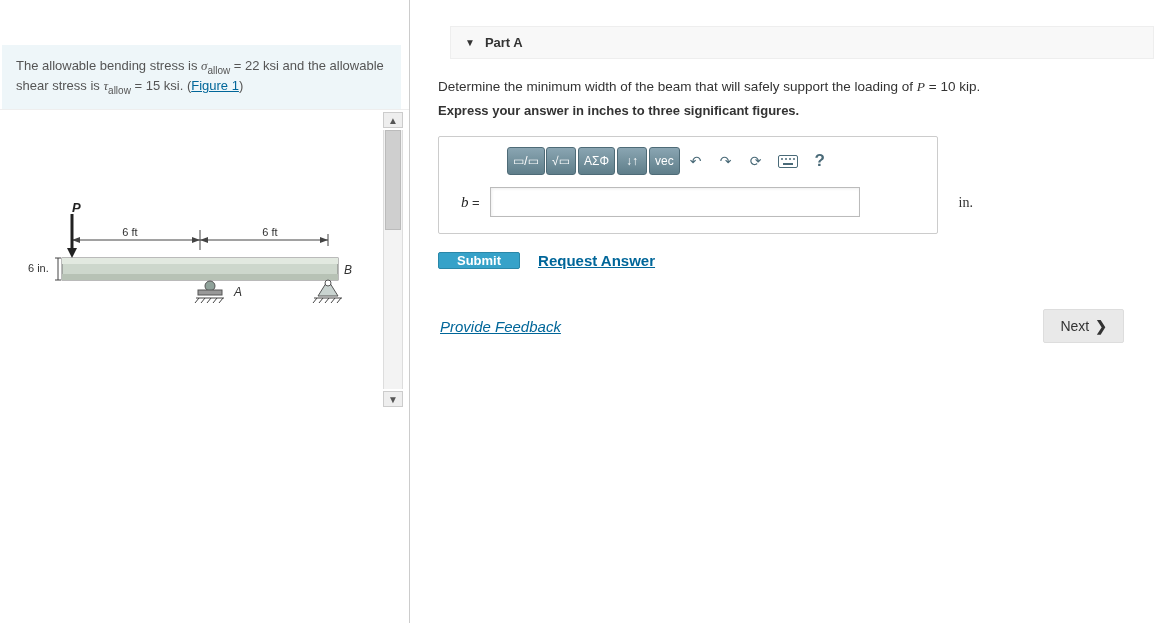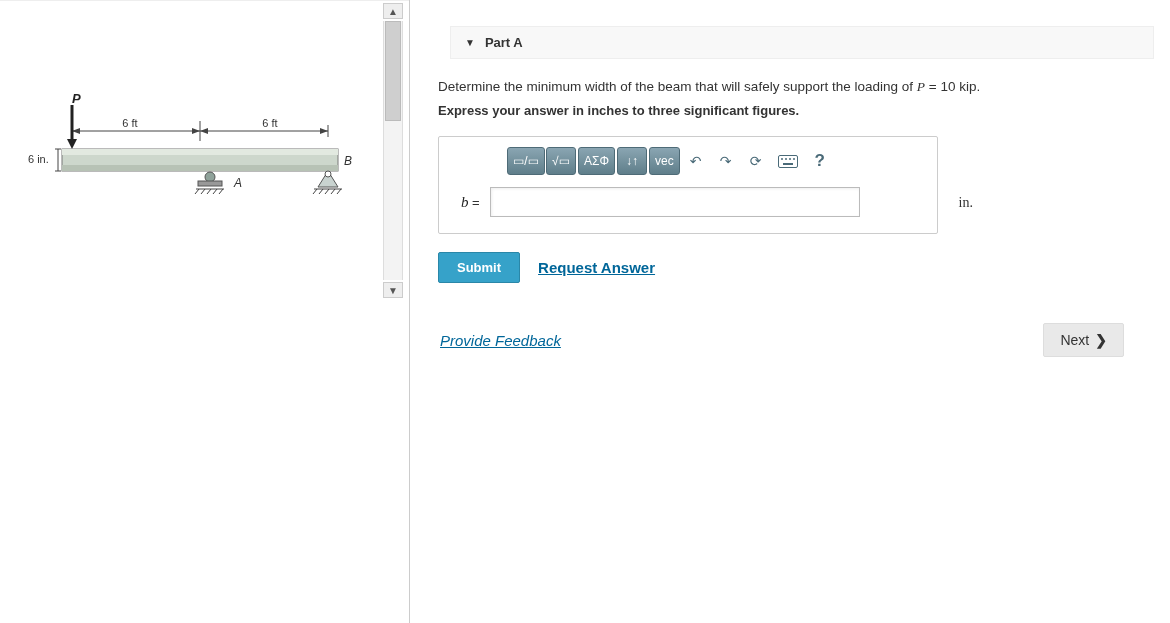--- a/index.html
+++ b/index.html
@@ -135,21 +135,21 @@
     border:1px solid #bbb;
     box-shadow: inset 1px 1px 3px #eee;
     padding: 4px 6px; font-size:14px;
     outline:none;
   }
   .unit { position:absolute; right:-36px; top: 58px; font-family:Georgia,'Times New Roman',serif; font-size:14px; color:#333;}
 
   .submit-row { margin-top:18px; display:flex; align-items:center; gap:18px;}
   .submit-btn {
     background:#36a2c9; color:#fff; border:1px solid #2a87a8;
-    padding:7px 18px; font-size:13px; font-weight:bold; cursor:pointer;
+    padding:0 18px; font-size:13px; font-weight:bold; cursor:pointer;
     border-radius:2px;
   }
   .link { color:#006699; text-decoration:underline; font-size:15px; font-weight:bold; cursor:pointer;}
 
   .footer-row {
     margin: 40px 16px 0 30px;
     display:flex; justify-content:space-between; align-items:center;
     padding-right: 30px;
   }
   .next-btn {
@@ -159,20 +159,23 @@
     border-radius:2px;
   }
   .next-btn .chev { font-weight:bold; color:#333;}
 </style>
 </head>
 <body>
 
 <div class="wrap">
 
   <div class="left-col">
+    <div class="info-box">
+      <span>The allowable bending stress is </span><span class="math-i">σ</span><span class="sub">allow</span><span> = 22 ksi</span><span> and the allowable shear stress is </span><span class="math-i">τ</span><span class="sub">allow</span><span> = 15 ksi</span><span>. (</span><a href="#">Figure 1</a><span>)</span>
+    </div>
 
 
     <div class="figure-area">
       <div class="scroll-up">▲</div>
       <div class="scroll-track">
         <div class="scroll-thumb"></div>
       </div>
       <div class="scroll-down">▼</div>
 
       <div class="figure-svg-wrap">

